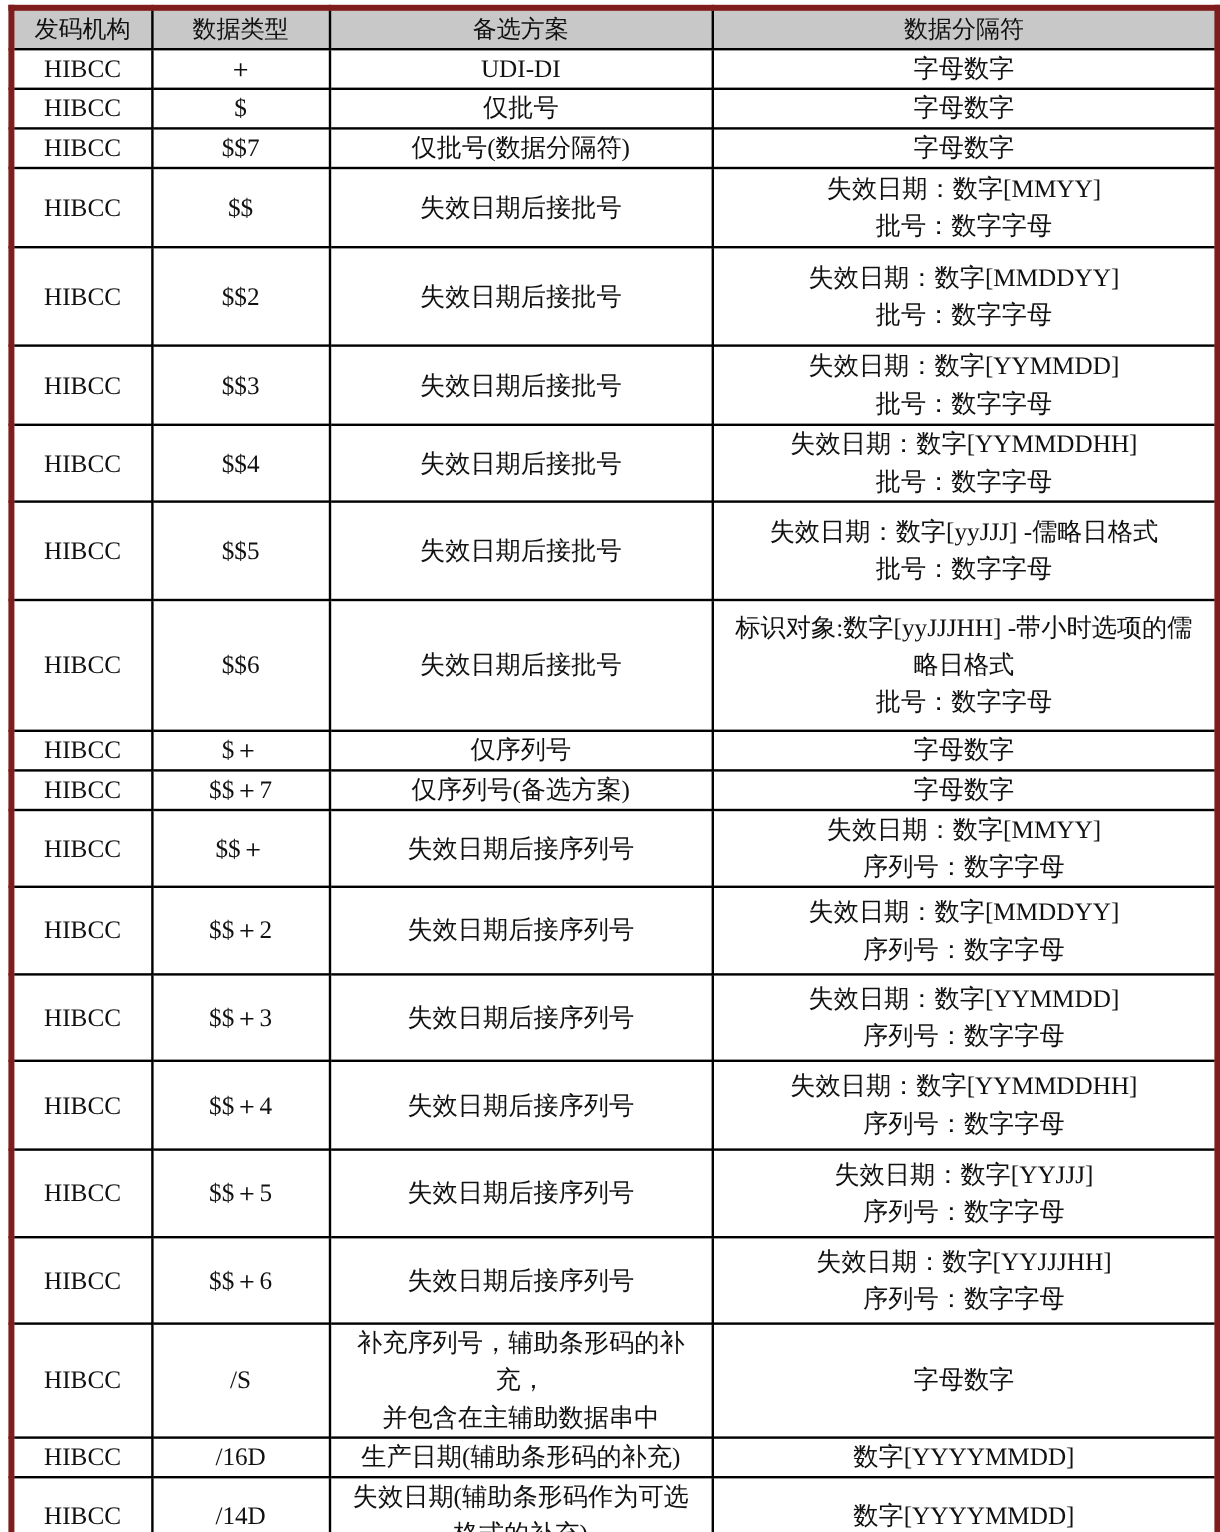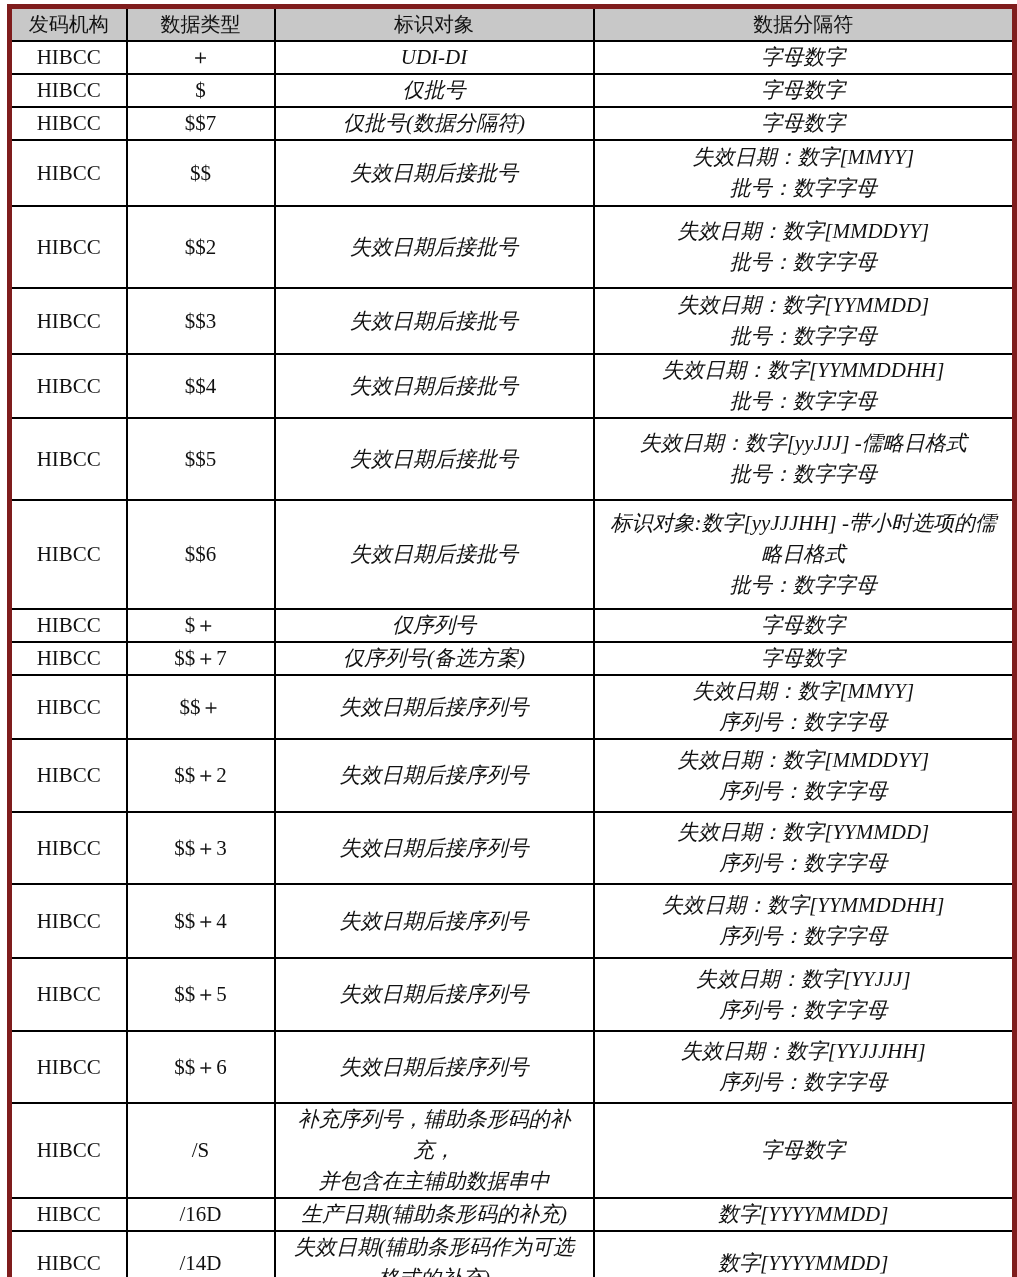--- a/index.html
+++ b/index.html
@@ -21,42 +21,42 @@
       line-height: 31px;
       font-weight: normal;
     }
     table { border: 5px solid #7f1d1d; }
     th {
       background: #c8c8c8;
       font-family: "DejaVu Sans", "Liberation Sans", sans-serif;
       font-size: 20px;
       height: 29px;
     }
-    .l { display: block; font-style: italic; }
+    .l { display: block; }
     col.c1 { width: 117px; }
     col.c2 { width: 148px; }
     col.c3 { width: 319px; }
     col.c4 { width: 421px; }
   </style>
 </head>
 <body>
 
 <div class="wrap">
   <table>
     <colgroup>
       <col class="c1">
         <col class="c2">
         <col class="c3">
         <col class="c4">
     </colgroup>
     <thead>
       <tr>
         <th>发码机构</th>
         <th>数据类型</th>
-        <th>标识对象</th>
+        <th>备选方案</th>
         <th>数据分隔符</th>
       </tr>
     </thead>
     <tbody id="tbody">
         <tr style="height: 33px;">
           <td>HIBCC</td>
           <td>＋</td>
           <td>
             <span class="l">UDI-DI</span>
           </td>

